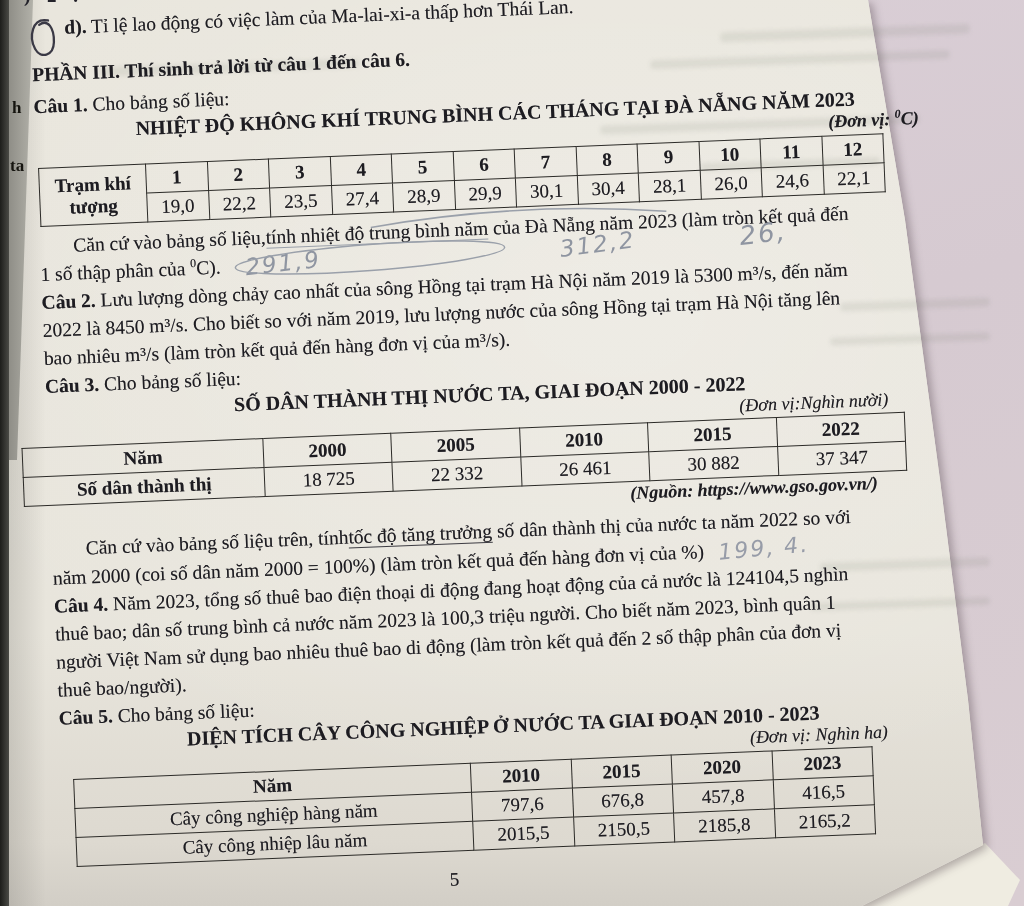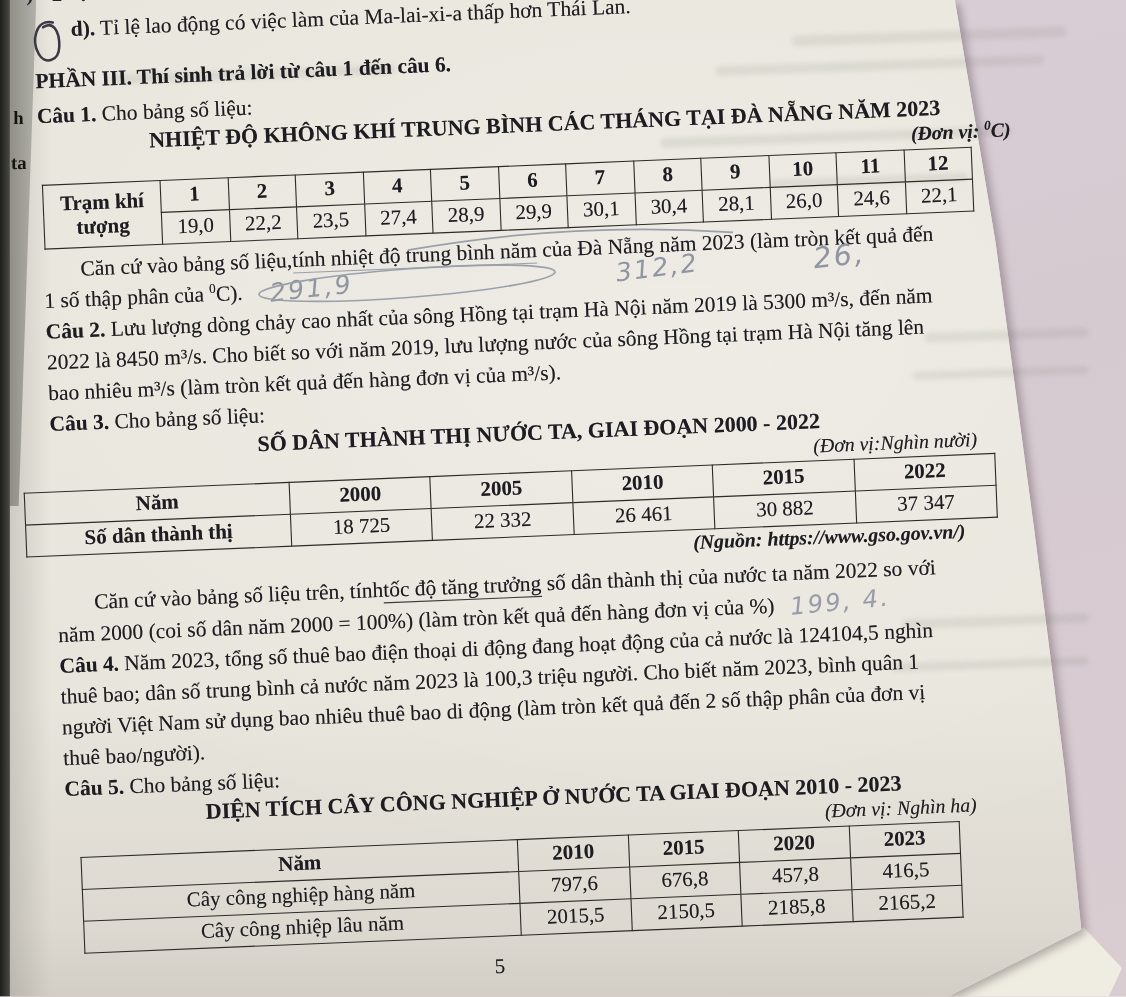--- a/index.html
+++ b/index.html
@@ -96,21 +96,21 @@
 <div class="ghost" style="left:700px;top:160px;width:180px;height:8px;transform:rotate(-2deg)"></div>
 <div class="ghost" style="left:840px;top:300px;width:150px;height:9px;transform:rotate(-2deg)"></div>
 <div class="ghost" style="left:830px;top:335px;width:160px;height:8px;transform:rotate(-2deg)"></div>
 <div class="ghost" style="left:820px;top:560px;width:170px;height:9px;transform:rotate(-2deg)"></div>
 <div class="ghost" style="left:810px;top:600px;width:180px;height:8px;transform:rotate(-2deg)"></div>
 <div class="ghost" style="left:100px;top:63px;width:260px;height:9px;transform:rotate(-2deg)"></div>
 
 <div class="left-edge"></div>
 <div class="left-strip"></div>
 <span class="stray" style="left:12px;top:98px">h</span>
-<span class="stray" style="left:10px;top:139px">ta</span>
+<span class="stray" style="left:10px;top:156px">ta</span>
 
 <div class="top-frag">
     <span>) 2 .</span>
   </div>
 
 <div class="content">
 
   <svg class="anno" style="left:-4px;top:8px" width="40" height="50">
     <path d="M22 6 C6 2,2 22,8 34 C13 44,26 42,27 28 C28 14,22 4,13 10" fill="none" stroke="#3a3945" stroke-width="2.3" stroke-linecap="round"></path>
   </svg>

